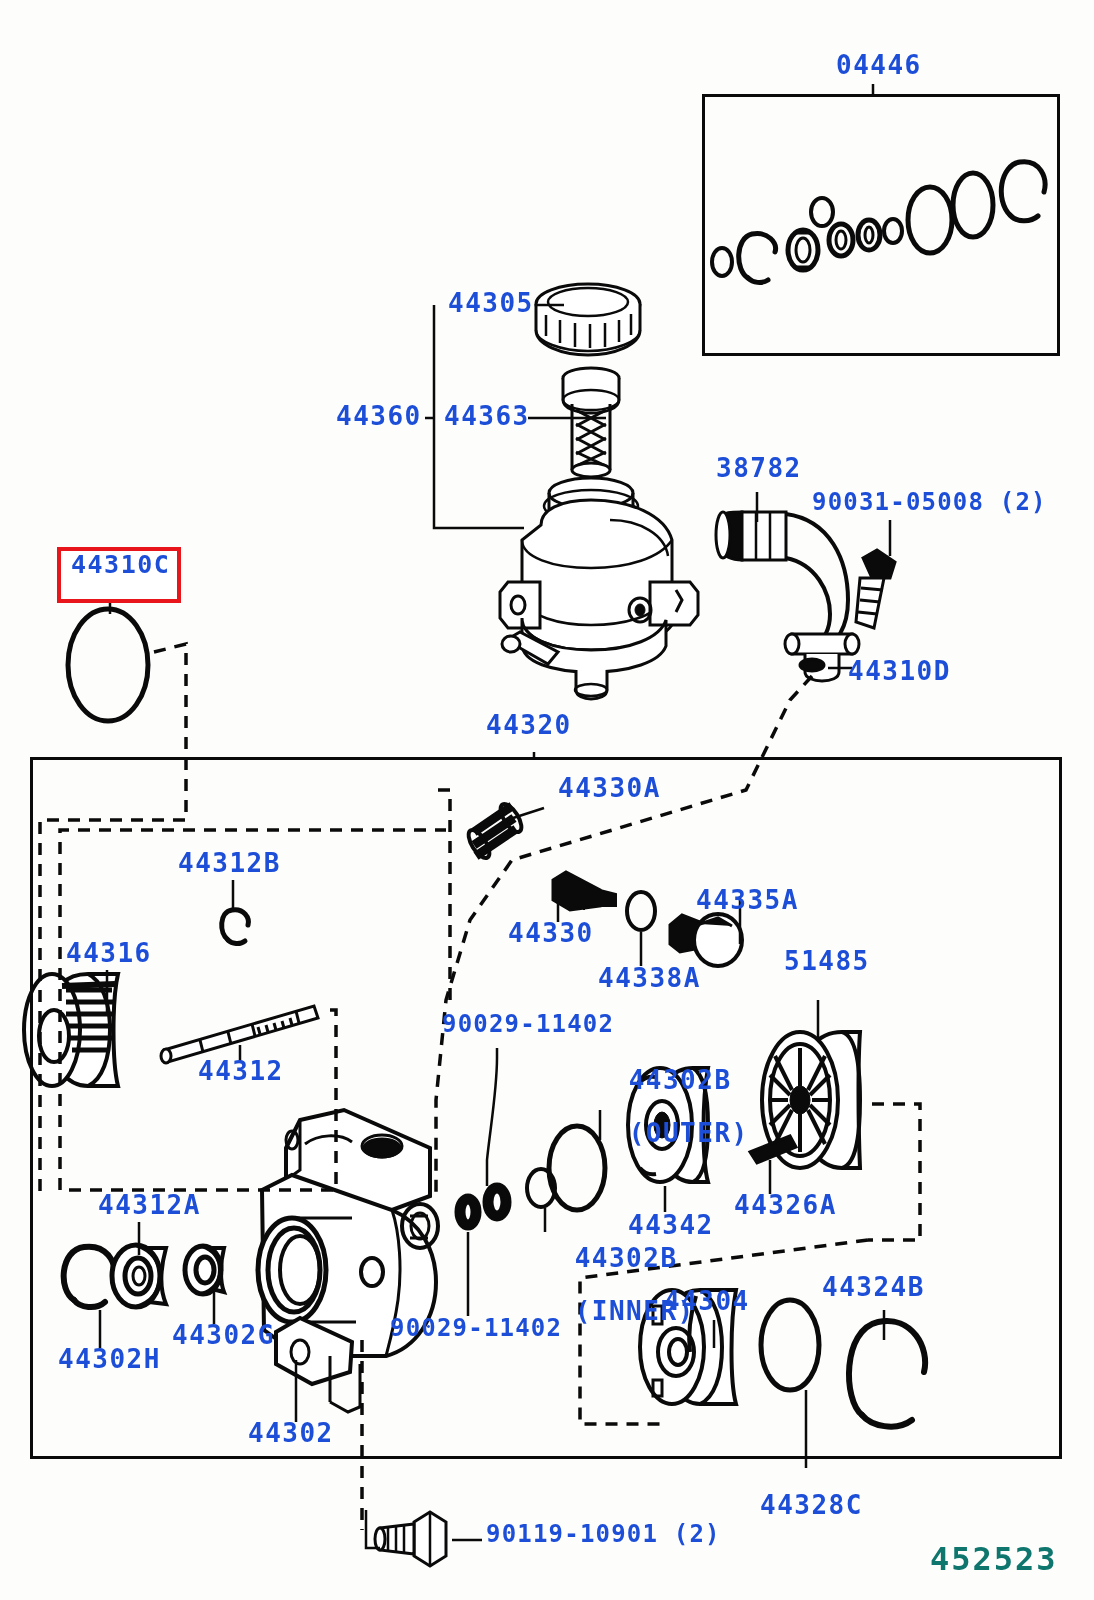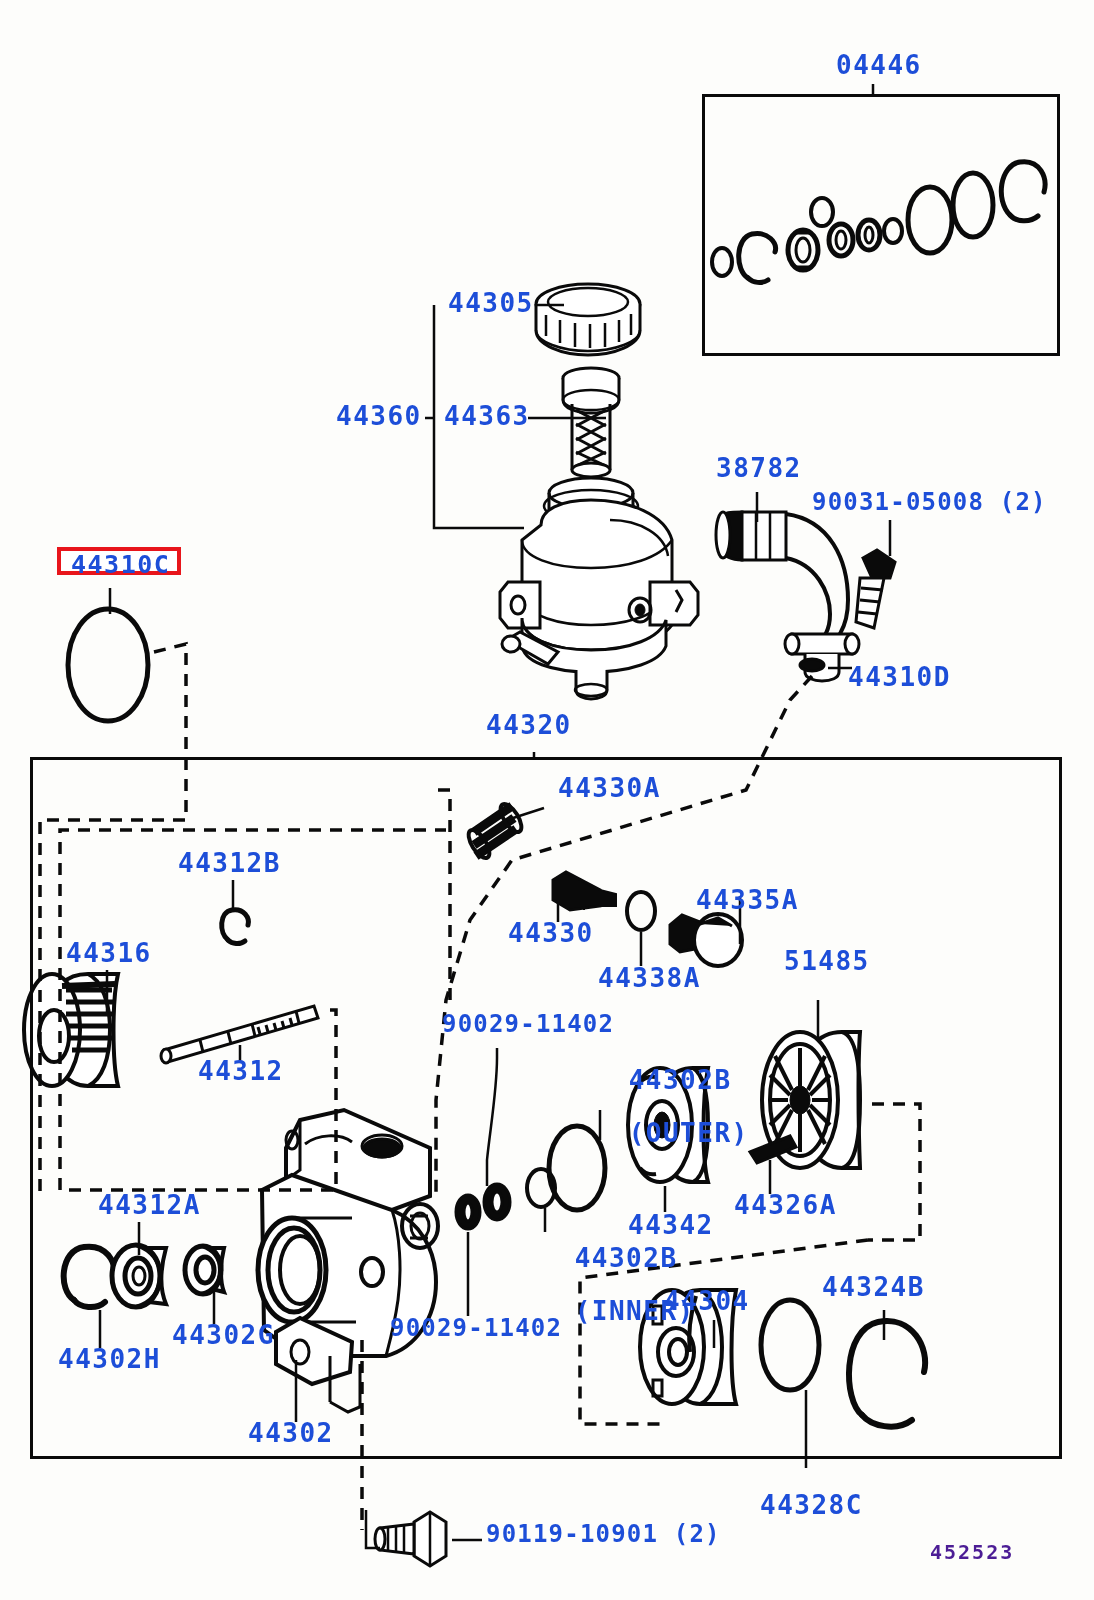--- a/index.html
+++ b/index.html
@@ -43,21 +43,21 @@
     box-sizing:border-box;
     background:transparent;
   }
   svg{position:absolute;left:0;top:0;overflow:visible;}
   .stroke{fill:none;stroke:#0a0a0a;}
   .solidfill{fill:#0a0a0a;stroke:#0a0a0a;}
   .white{fill:#ffffff;stroke:#0a0a0a;}
   .code-id{
     position:absolute;
     font-family:"DejaVu Sans Mono","Liberation Mono",monospace;
-    font-size:20px;font-weight:700;letter-spacing:2px;color:#4c1d95;
+    font-size:32px;font-weight:700;letter-spacing:2px;color:#0f766e;
   }
 </style>
 </head>
 <body>
 
 <div id="page">
 
   <svg width="1094" height="1600" viewBox="0 0 1094 1600">
 
     <g>
@@ -426,21 +426,21 @@
     </g>
 
   </svg>
 
   <div class="lbl" style="left:836px;top:52px;">04446</div>
   <div class="lbl" style="left:448px;top:290px;">44305</div>
   <div class="lbl" style="left:336px;top:403px;">44360</div>
   <div class="lbl" style="left:444px;top:403px;">44363</div>
   <div class="lbl" style="left:716px;top:455px;">38782</div>
   <div class="lbl code" style="left:812px;top:490px;">90031-05008 (2)</div>
-  <div class="lbl" style="left:848px;top:658px;margin-top:6px;">44310D</div>
+  <div class="lbl" style="left:848px;top:658px;">44310D</div>
   <div class="lbl" style="left:486px;top:712px;">44320</div>
 
   <div class="lbl" style="left:558px;top:775px;">44330A</div>
   <div class="lbl" style="left:508px;top:920px;">44330</div>
   <div class="lbl" style="left:696px;top:855px;margin-top:32px;">44335A</div>
   <div class="lbl" style="left:598px;top:965px;">44338A</div>
   <div class="lbl" style="left:784px;top:948px;">51485</div>
 
   <div class="lbl" style="left:178px;top:850px;">44312B</div>
   <div class="lbl" style="left:66px;top:940px;">44316</div>
@@ -465,19 +465,19 @@
   <div class="lbl" style="left:628px;top:1212px;">44342</div>
   <div class="lbl" style="left:734px;top:1192px;">44326A</div>
   <div class="lbl" style="left:664px;top:1288px;">44304</div>
   <div class="lbl" style="left:822px;top:1274px;">44324B</div>
   <div class="lbl" style="left:760px;top:1468px;margin-top:24px;">44328C</div>
   <div class="lbl code" style="left:486px;top:1522px;">90119-10901 (2)</div>
 
   <div class="frame" style="left:702px;top:94px;width:358px;height:262px;"></div>
   <div class="frame" style="left:30px;top:757px;width:1032px;height:702px;"></div>
 
-  <div class="hl" style="left:57px;top:547px;width:124px;height:28px;">
+  <div class="hl" style="left:57px;top:547px;width:124px;height:56px;">
     <div class="lbl" style="font-size:25px;">44310C</div>
   </div>
 
   <div class="code-id" style="left:930px;top:1540px;">452523</div>
 
 </div>
 
 </body></html>

